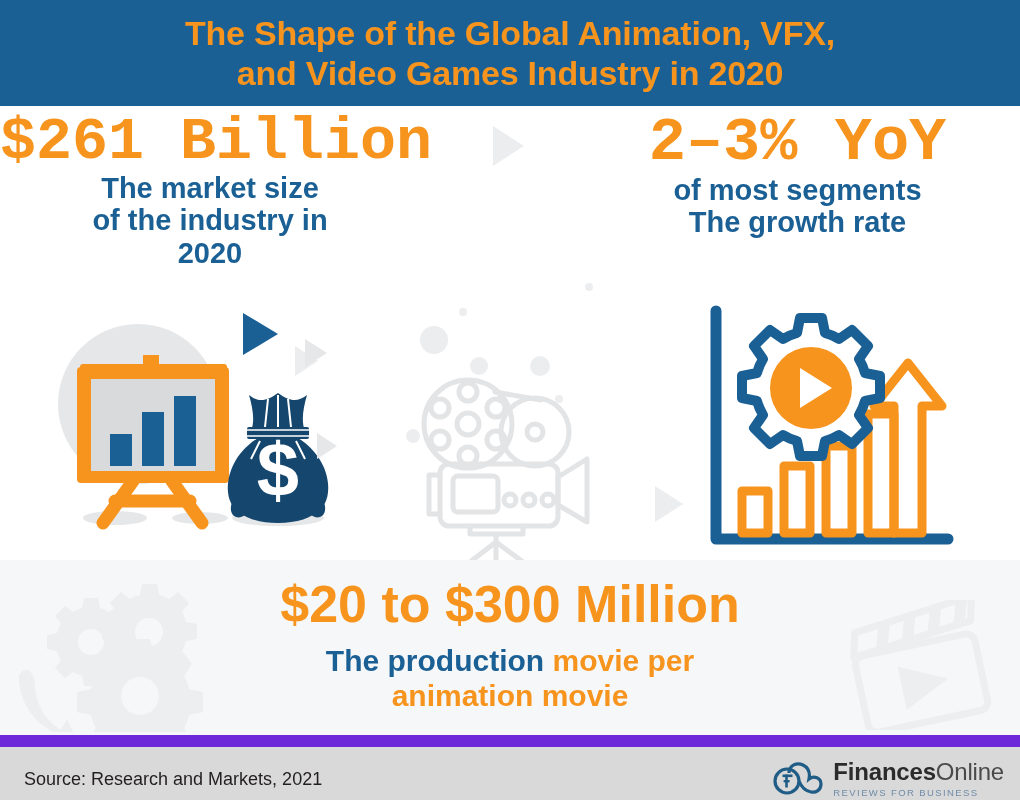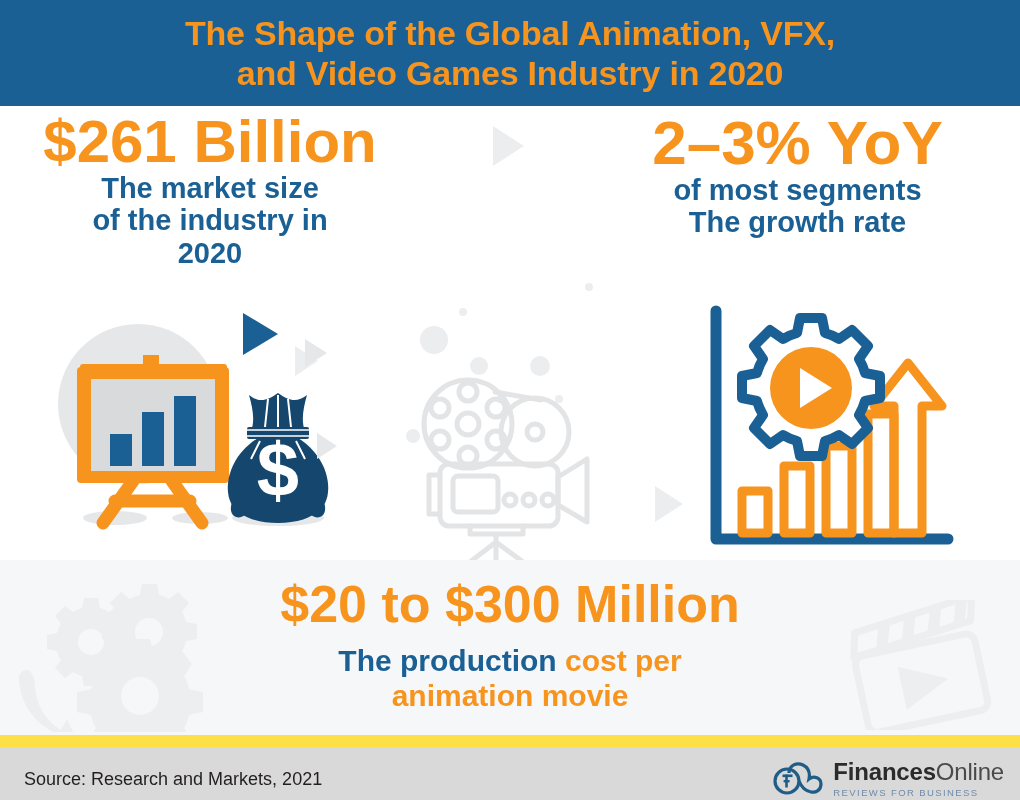--- a/index.html
+++ b/index.html
@@ -4,21 +4,21 @@
 <title>Infographic</title>
 <style>
   * { margin:0; padding:0; box-sizing:border-box; }
   html,body { background:#ffffff; }
   body {
     width:1020px; height:800px;
     font-family:"Liberation Sans", sans-serif;
     overflow:hidden;
     position:relative;
   }
-  .page { position:relative; width:1020px; height:800px; background:#fde047; }
+  .page { position:relative; width:1020px; height:800px; background:#6d28d9; }
 
   
   .header {
     position:absolute; left:0; top:0; width:1020px; height:106px;
     background:#1B6095;
     display:flex; align-items:center; justify-content:center;
   }
   .header-title {
     color:#F7941E;
     font-size:34px; font-weight:bold; line-height:1.18;
@@ -26,21 +26,21 @@
     font-family:"Liberation Sans", sans-serif;
   }
   .header-title .ln { display:block; }
 
   
   .main { position:absolute; left:0; top:106px; width:1020px; height:454px; background:#ffffff; overflow:hidden; }
 
   .stat { position:absolute; text-align:center; }
   .stat-value {
     color:#F7941E; font-weight:bold; line-height:1.0;
-    font-size:60px; white-space:nowrap;
+    font-size:60px; white-space:nowrap;font-family:Liberation Mono, monospace;
   }
   .stat-label {
     color:#1B6095; font-weight:bold; line-height:1.12;
     font-size:29px; 
   }
   .stat-left  { left:0px;   top:6px;  width:420px; }
   .stat-right { left:575px; top:6px;  width:445px; }
   .stat-right .stat-value { font-size:62px; }
 
   
@@ -272,21 +272,21 @@
           <path d="M126 31 L133 9 L145 8 L138 30 Z"></path>
           <path d="M63 60 L110 82 L63 104 Z"></path>
         </g>
       </g>
     </svg>
 
     <div class="band-inner">
       <div class="band-value">$20 to $300 Million</div>
       <div class="band-label">
         <span style="display:block">
-          <span class="blue">The production </span><span class="orange">cost per</span>
+          <span class="blue">The production </span><span class="orange">movie per</span>
         </span>
         <span class="orange" style="display:block">animation movie</span>
       </div>
     </div>
   </div>
 
   <div class="footer">
     <div class="footer-source">Source: Research and Markets, 2021</div>
 
     <div class="logo">

